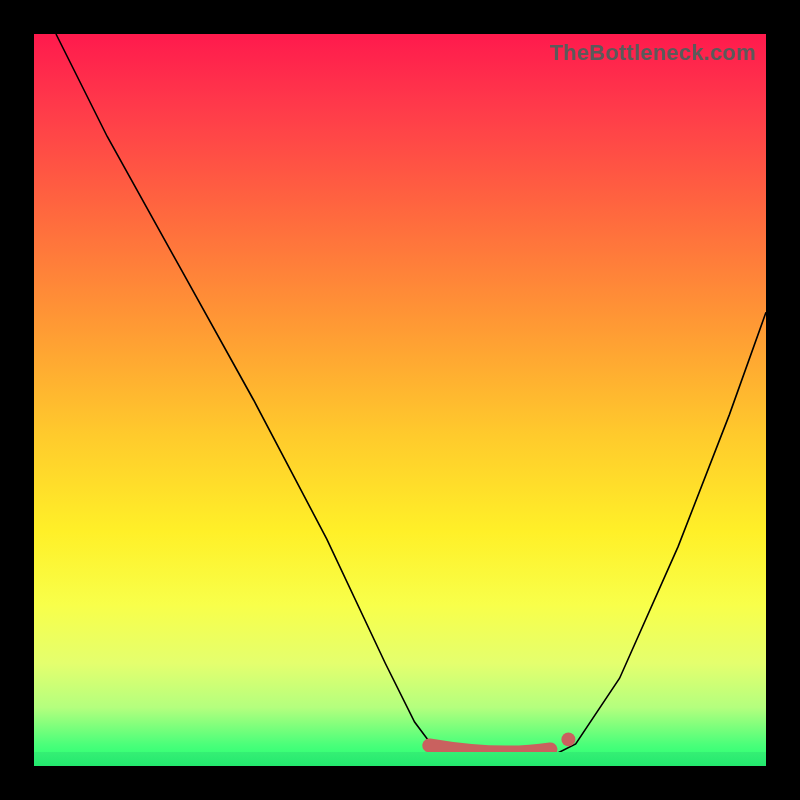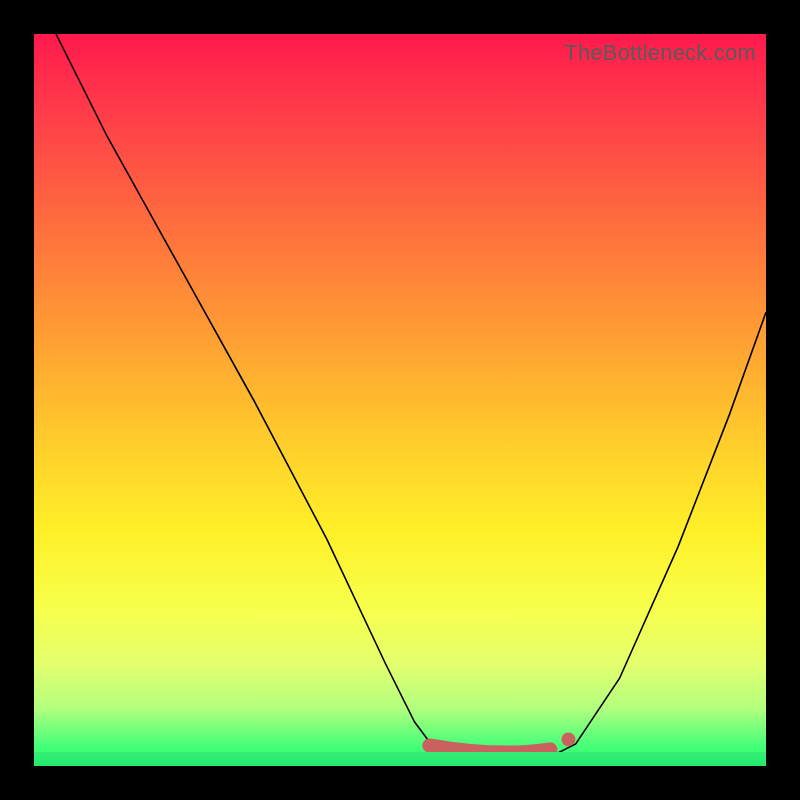--- a/index.html
+++ b/index.html
@@ -38,21 +38,21 @@
       #4cff7a 97%,
       #1dff71 100%
     );
   }
   .watermark {
     position: absolute;
     top: 6px;
     right: 10px;
     color: #5a5a5a;
     font-size: 22px;
-    font-weight: 400;
+    font-weight: 700;
     letter-spacing: 0.2px;
     z-index: 5;
   }
   svg.curve {
     position: absolute;
     left: 0;
     top: 0;
     width: 732px;
     height: 732px;
     overflow: visible;

